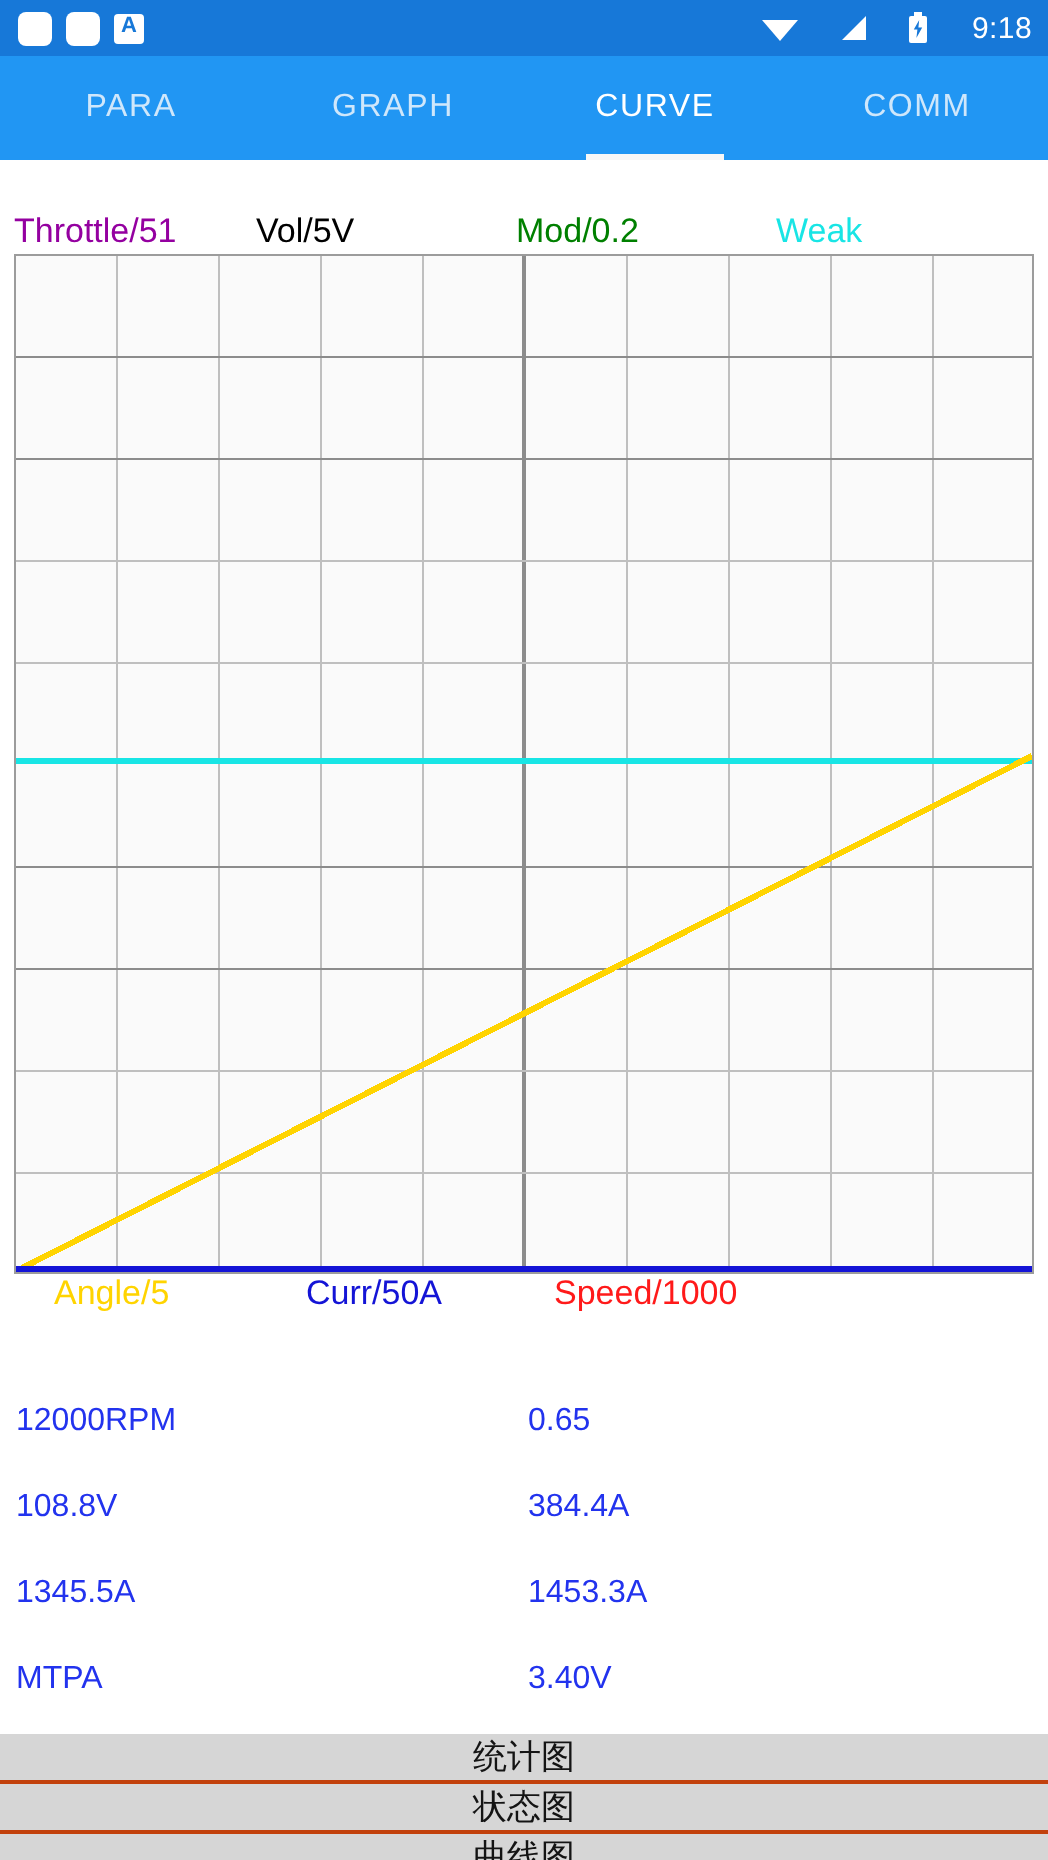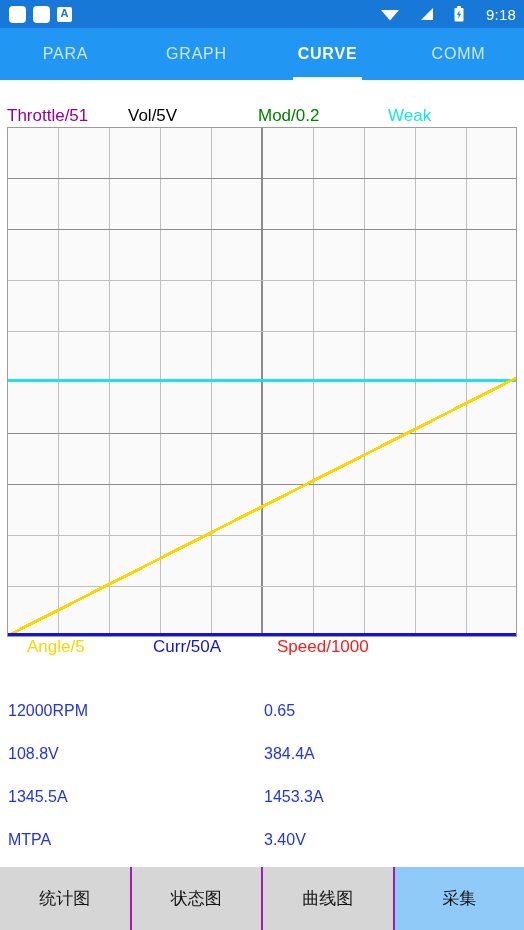--- a/index.html
+++ b/index.html
@@ -80,21 +80,21 @@
     position: relative;
     display: flex;
     align-items: center;
     justify-content: center;
     color: #CFE7FB;
     font-size: 16px;
     letter-spacing: .8px;
     font-family: "Liberation Sans", sans-serif;
     cursor: pointer;
   }
-  .tab.active { color: #ffffff; font-weight: bold; }
+  .tab.active { color: #ffffff; font-weight: normal; }
   .tab.active::after {
     content: "";
     position: absolute;
     left: 31px; right: 31px;
     bottom: 0;
     height: 3px;
     background: #F7F7F7;
   }
 
   
@@ -181,22 +181,23 @@
   }
   .ro-cell.c0 { left: 8px; }
   .ro-cell.c1 { left: 264px; }
 
   
   .btnbar {
     position: absolute;
     left: 0; top: 867px;
     width: 524px; height: 63px;
     display: flex;
-    background: #a21caf;
+    background: #c2410c;
     gap: 2px;
+    flex-direction: column;
   }
   .btn {
     flex: 1 1 0;
     background: #D6D6D6;
     display: flex;
     align-items: center;
     justify-content: center;
     font-size: 17px;
     color: #141414;
     font-family: "Liberation Sans", sans-serif;

